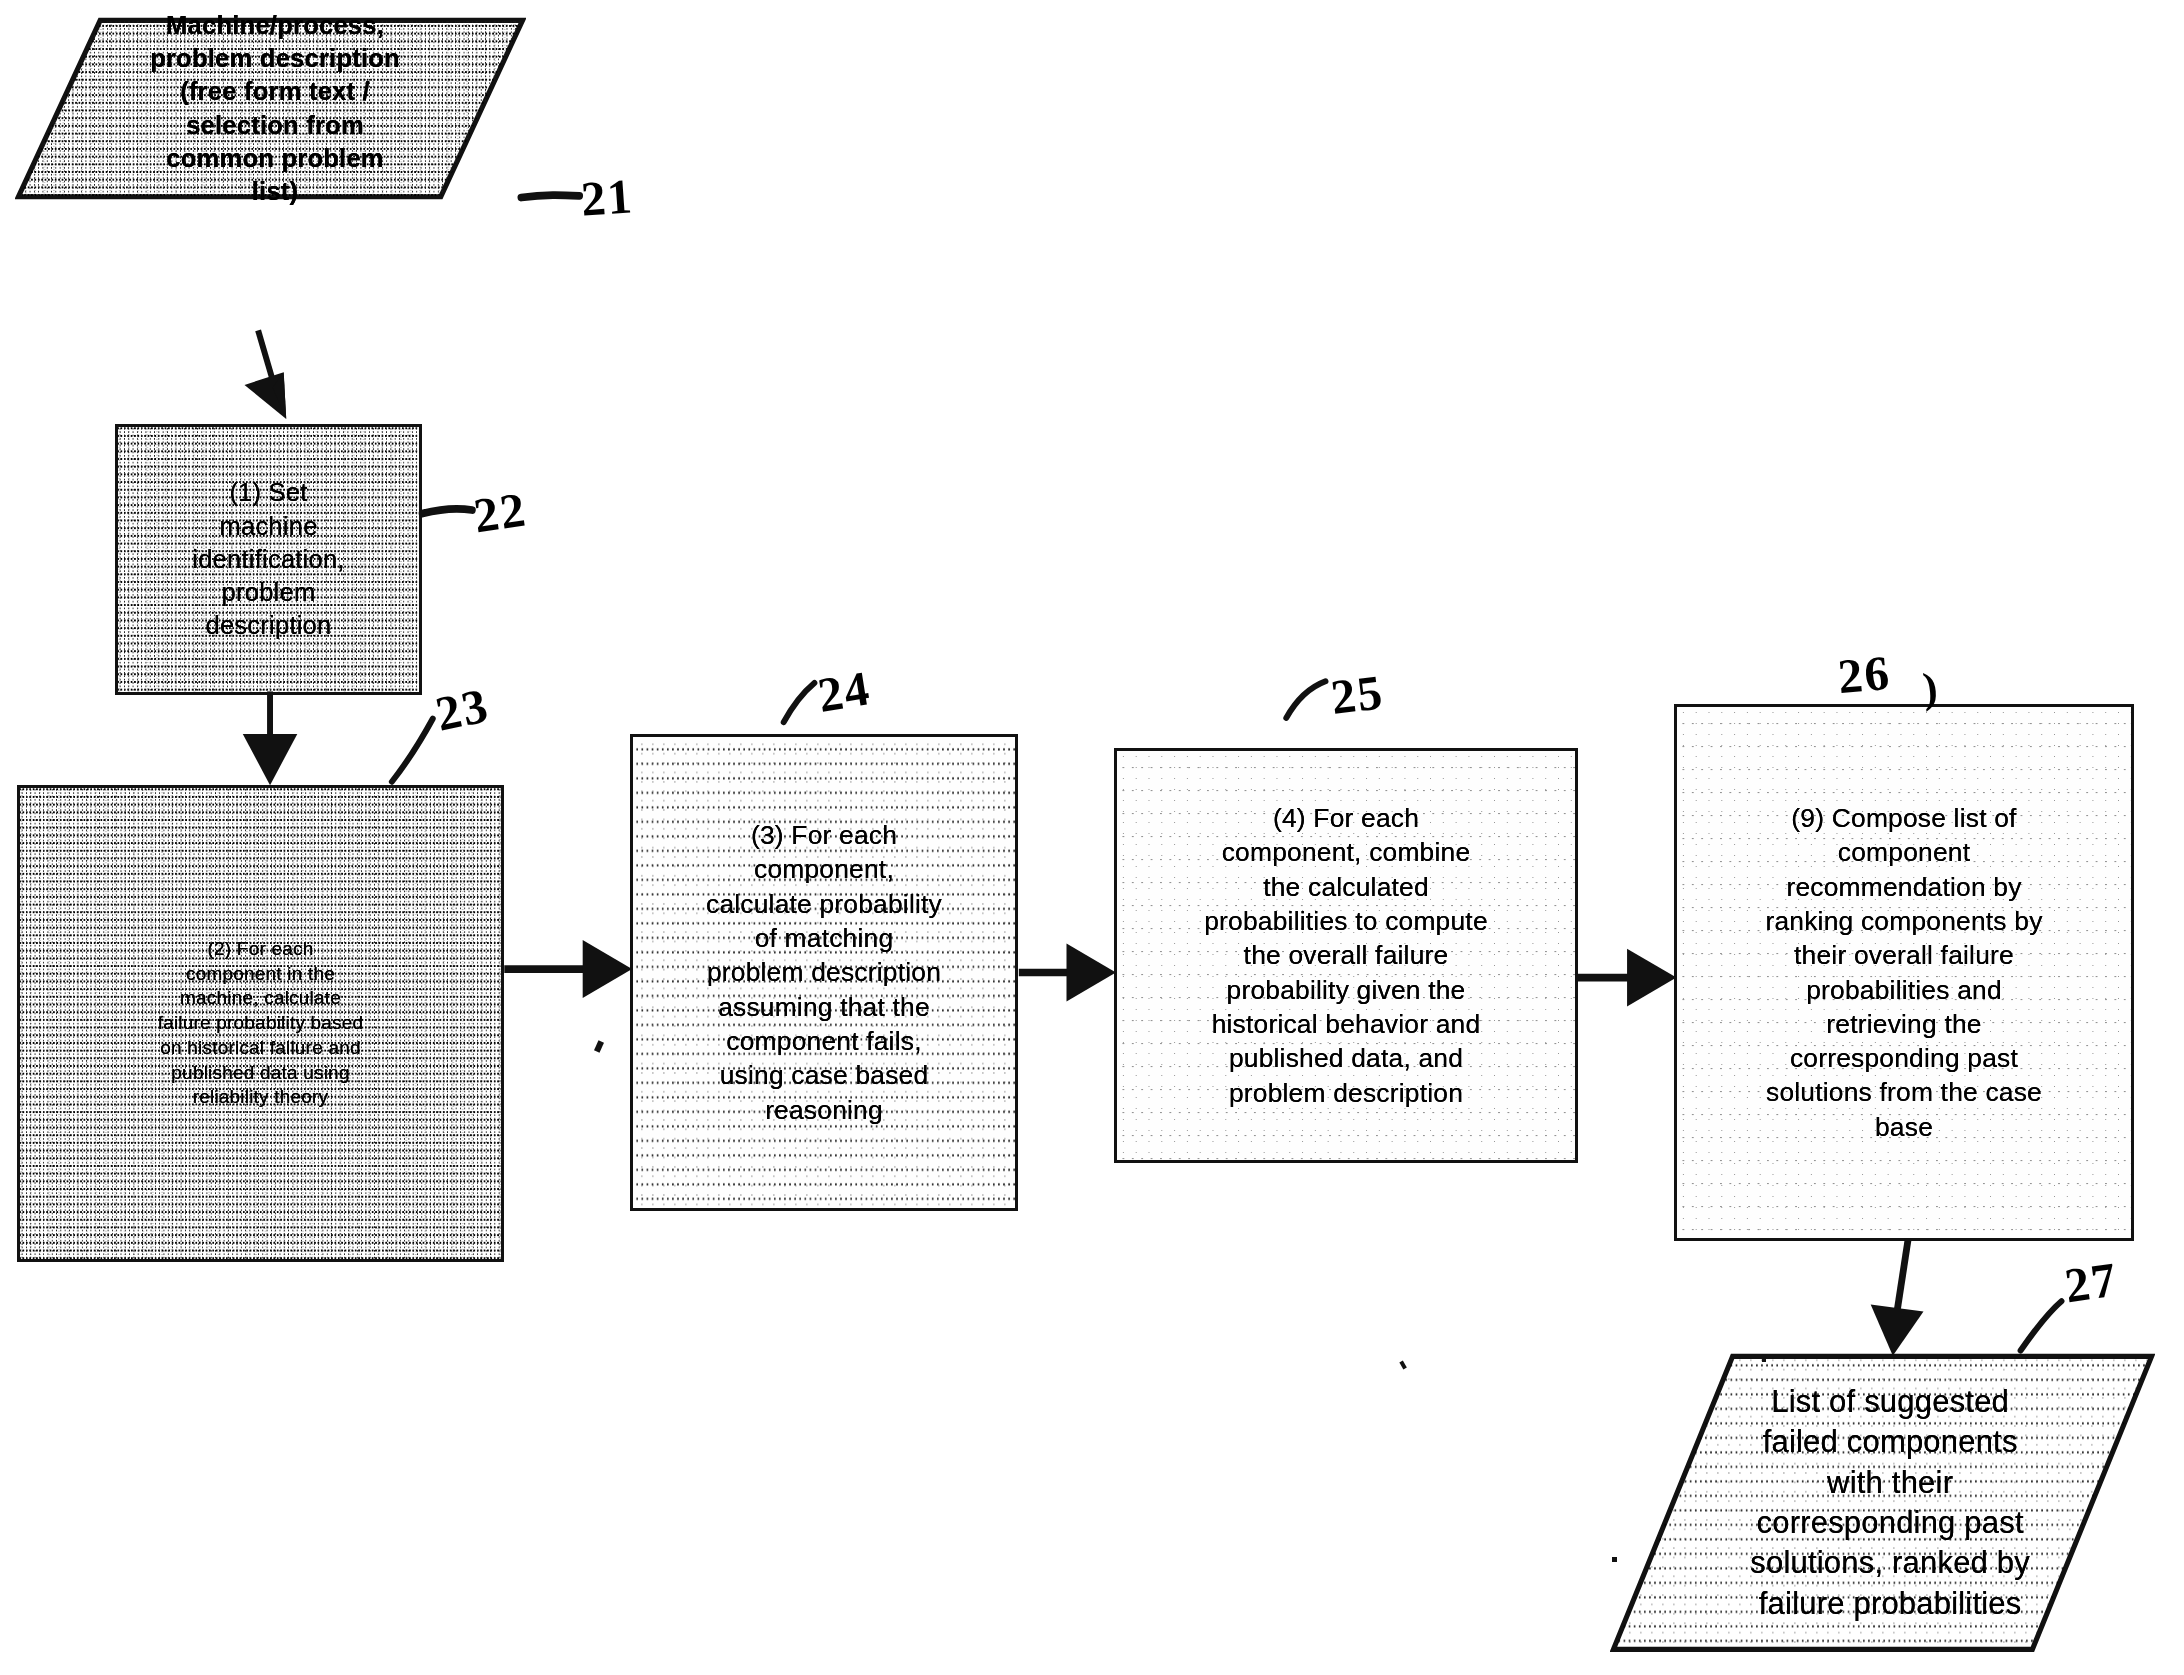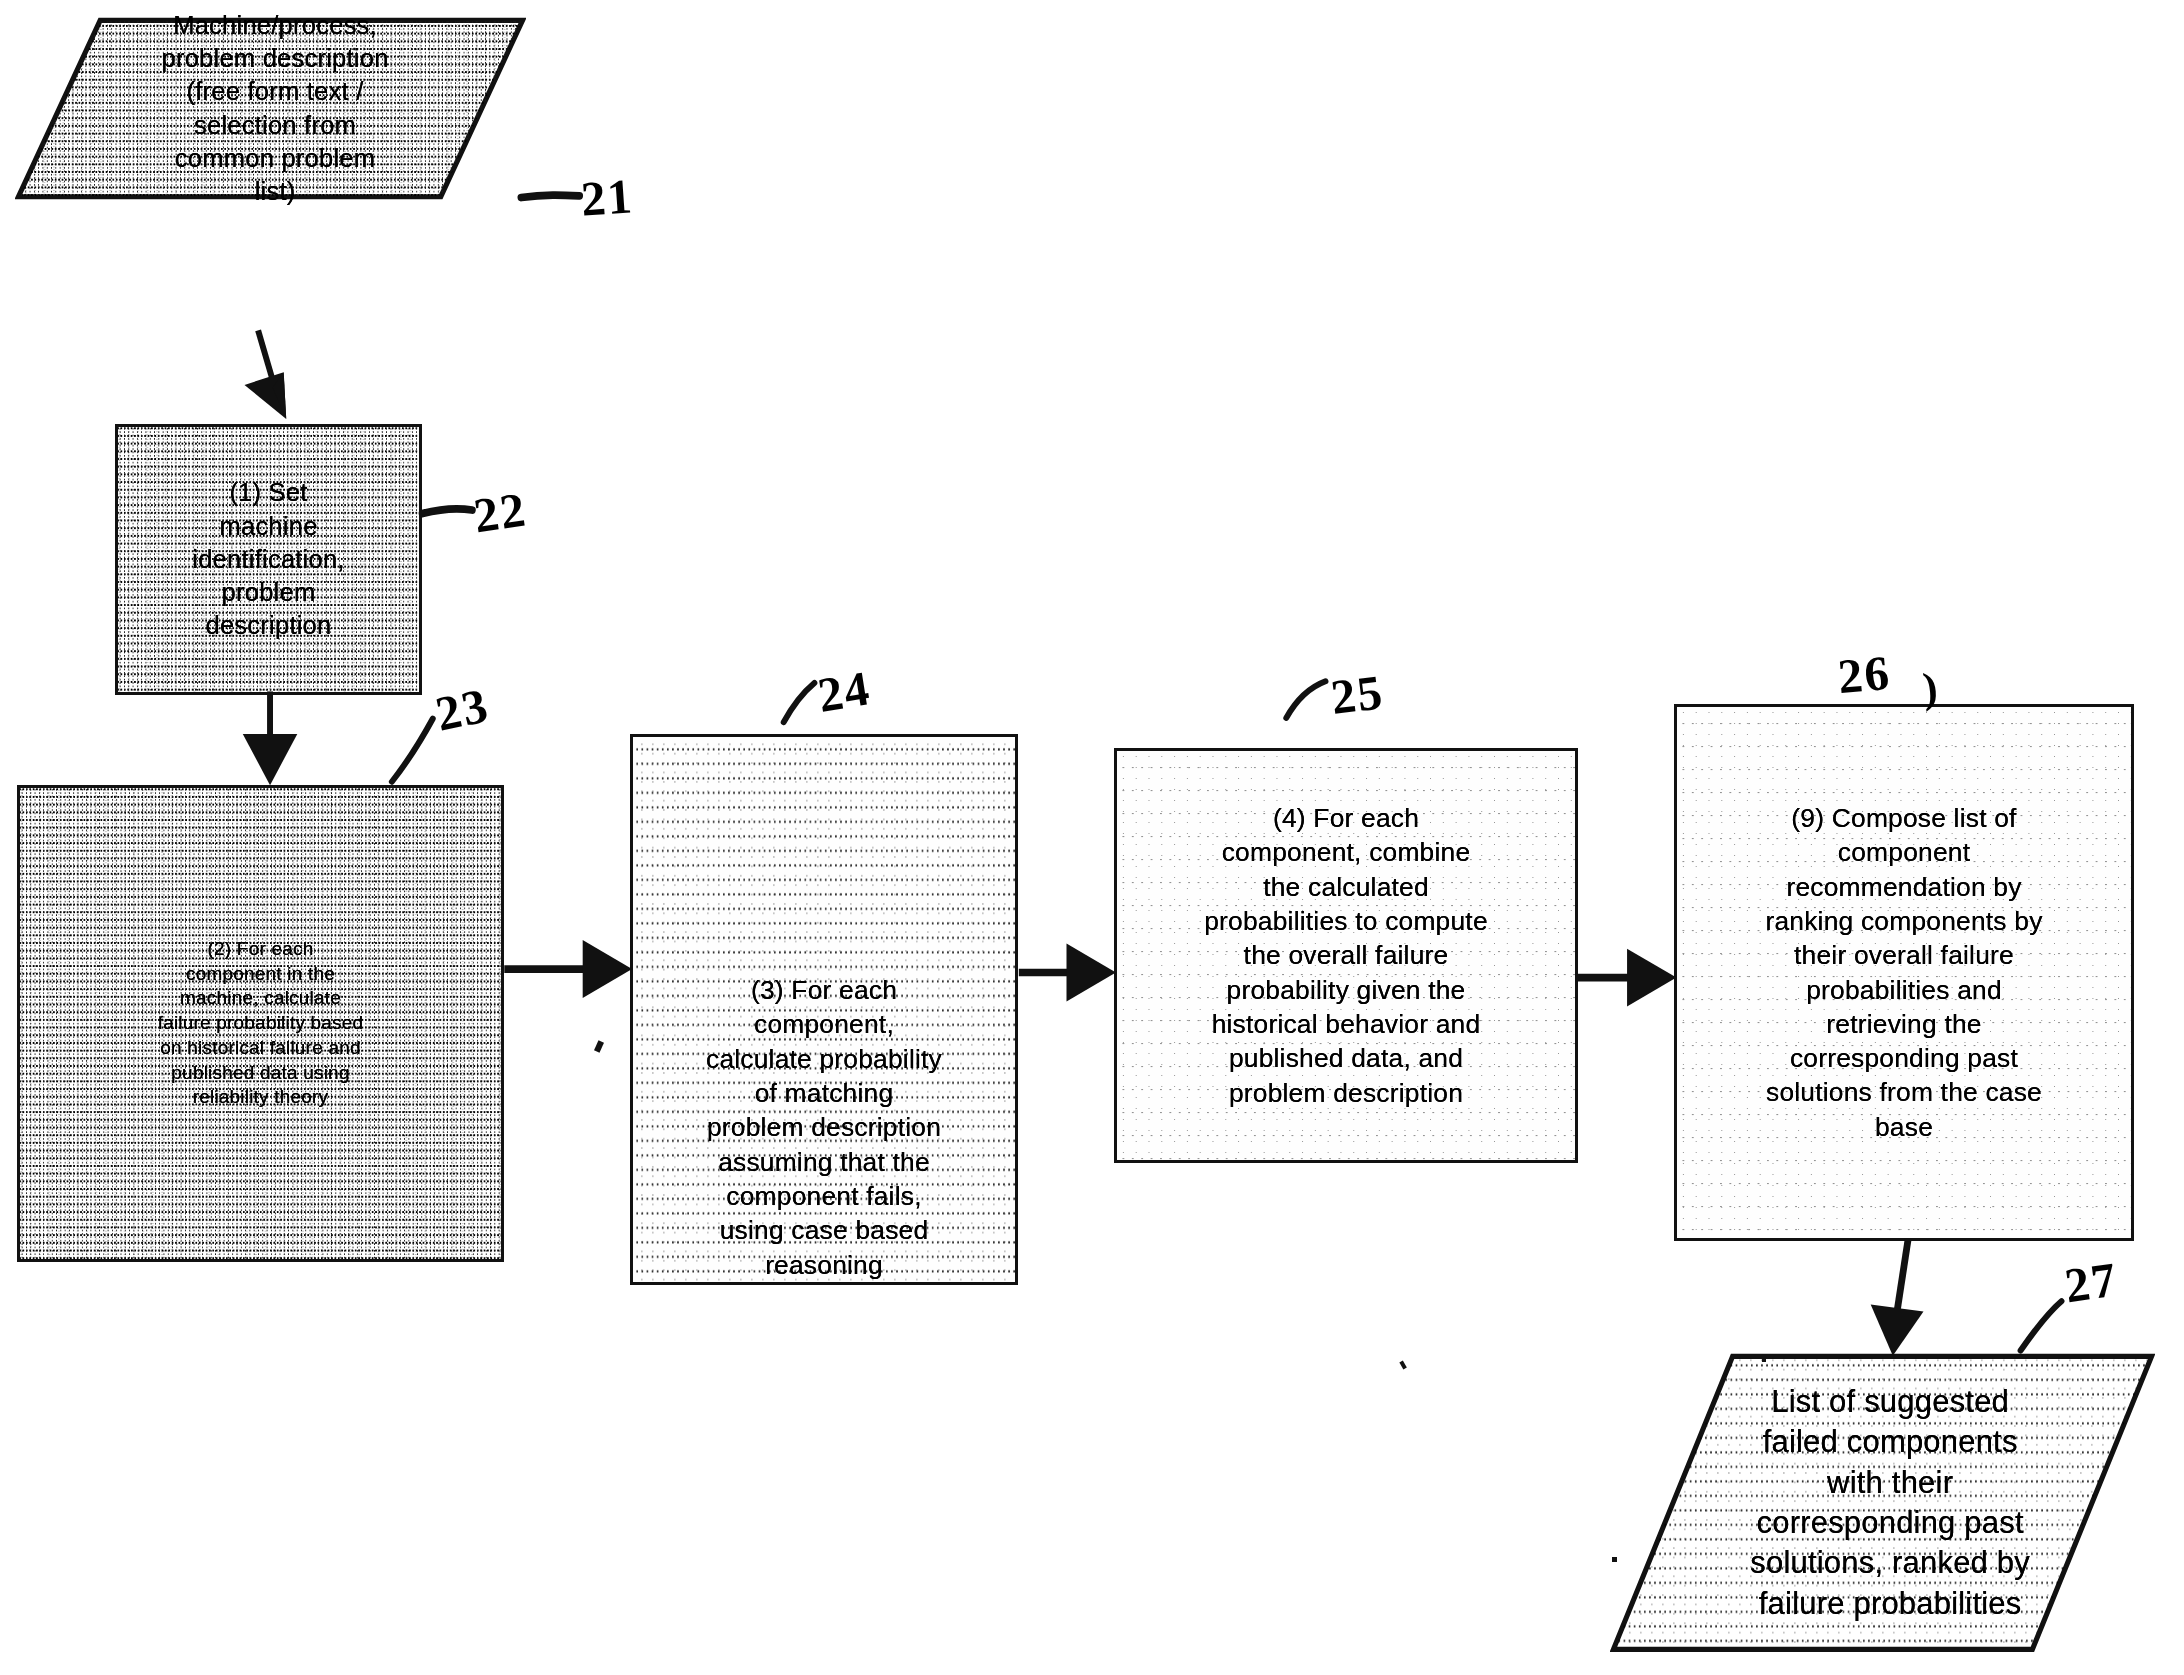--- a/index.html
+++ b/index.html
@@ -175,21 +175,21 @@
       <path d="M 920,848 C 932,826 944,812 956,802" stroke="#111" stroke-width="7" fill="none" stroke-linecap="round"></path>
     </g>
     <g>
       <path d="M 1510,843 C 1524,818 1540,806 1556,800" stroke="#111" stroke-width="7" fill="none" stroke-linecap="round"></path>
     </g>
     <g>
       <path d="M 2372,1586 C 2390,1560 2406,1540 2420,1528" stroke="#111" stroke-width="7" fill="none" stroke-linecap="round"></path>
     </g>
   </svg>
 
-  <div class="node para" style="left:15.3px; top:17px; width:511px; height:183px; font-size:25.6px;">
+  <div class="node para" style="left:15.3px; top:17px; width:511px; height:183px; font-size:25.6px;font-weight:bold;">
     <svg class="paraBg" viewBox="0 0 600 215" preserveAspectRatio="none">
       <polygon points="100,4 596,4 500,211 4,211" fill="#ffffff" stroke="#111" stroke-width="6"></polygon>
       <clipPath id="clip21">
           <polygon points="100,4 596,4 500,211 4,211"></polygon>
         </clipPath>
     </svg>
     <div class="speckle dense" style="clip-path: polygon(16.7% 2%, 99.3% 2%, 83.3% 98%, 0.7% 98%);"></div>
     <div class="txt" style="margin-left:8.5px;">Machine/process,
 problem description
 (free form text /
@@ -214,21 +214,21 @@
     <div class="txt">(2) For each
 component in the
 machine, calculate
 failure probability based
 on historical failure and
 published data using
 reliability theory</div>
   </div>
   <div class="ref r23" style="left:436px; top:681px;">23</div>
 
-  <div class="node rect" style="left:630px; top:734px; width:388px; height:551px; font-size:26.4px;align-items:flex-end;">
+  <div class="node rect" style="left:630px; top:734px; width:388px; height:477px; font-size:26.4px;">
     <div class="speckle"></div>
     <div class="txt">(3) For each
 component,
 calculate probability
 of matching
 problem description
 assuming that the
 component fails,
 using case based
 reasoning</div>

